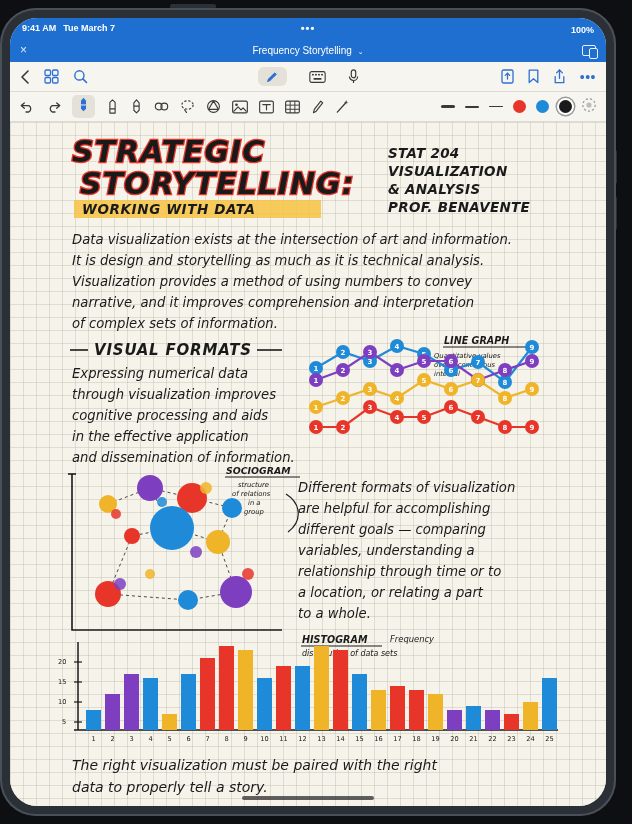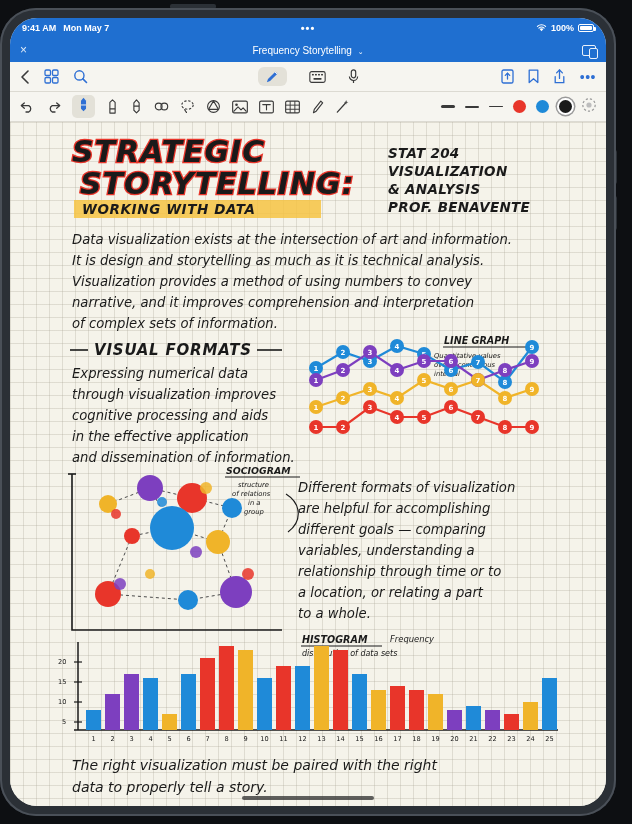--- a/index.html
+++ b/index.html
@@ -33,21 +33,21 @@
 
   
   #statusbar {
     height: 20px; background: #1f6fd0; color: #fff;
     display: flex; align-items: center;
     font-size: 9px; font-weight: bold;
     padding: 0 12px;
     position: relative;
   }
   #sb-left { display: flex; gap: 7px; align-items: center; }
-  #sb-right { position: absolute; right: 12px; display: flex; gap: 4px; align-items: center; }
+  #sb-right { position: absolute; right: 12px; display: flex; gap: 4px; align-items: center; flex-direction: column; }
   .wifi-ico { display: inline-block; }
   .batt {
     width: 16px; height: 8px; border: 1px solid #fff; border-radius: 2px;
     position: relative; display: inline-block;
   }
   .batt::after {
     content: ""; position: absolute; right: -3px; top: 2px;
     width: 2px; height: 4px; background: #fff; border-radius: 0 1px 1px 0;
   }
   .batt i { position: absolute; left: 1px; top: 1px; bottom: 1px; right: 1px; background: #fff; border-radius: 1px; }
@@ -128,21 +128,21 @@
 <div class="nub" id="nub-p"></div>
 <div class="nub" id="nub-v1"></div>
 <div class="nub" id="nub-v2"></div>
 
 <div id="device">
   <div id="screen">
 
     <div id="statusbar">
       <div id="sb-left">
         <span>9:41 AM</span>
-        <span>Mon May 7</span>
+        <span>Tue March 7</span>
       </div>
       <div style="position:absolute;left:50%;transform:translateX(-50%);letter-spacing:1px;font-size:11px;line-height:1">•••</div>
       <div id="sb-right">
         <span class="wifi-ico">
           <svg width="11" height="9" viewBox="0 0 11 9">
               <path d="M5.5 8.2 L7.4 6.0 A3 3 0 0 0 3.6 6.0 Z" fill="#fff"></path>
               <path d="M1.4 3.4 A6 6 0 0 1 9.6 3.4" stroke="#fff" stroke-width="1.1" fill="none" stroke-linecap="round"></path>
               <path d="M2.9 5.1 A4 4 0 0 1 8.1 5.1" stroke="#fff" stroke-width="1.1" fill="none" stroke-linecap="round"></path>
             </svg>
         </span>

